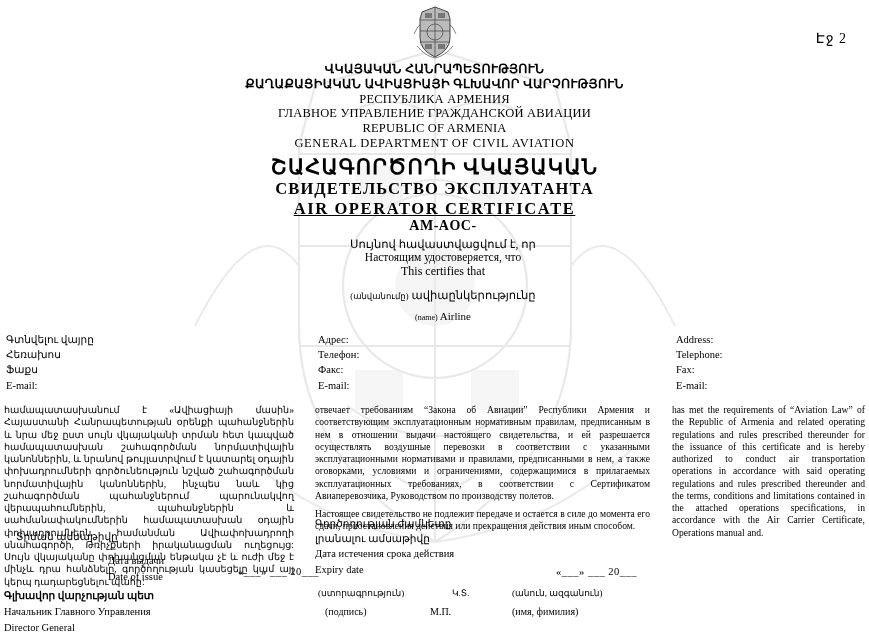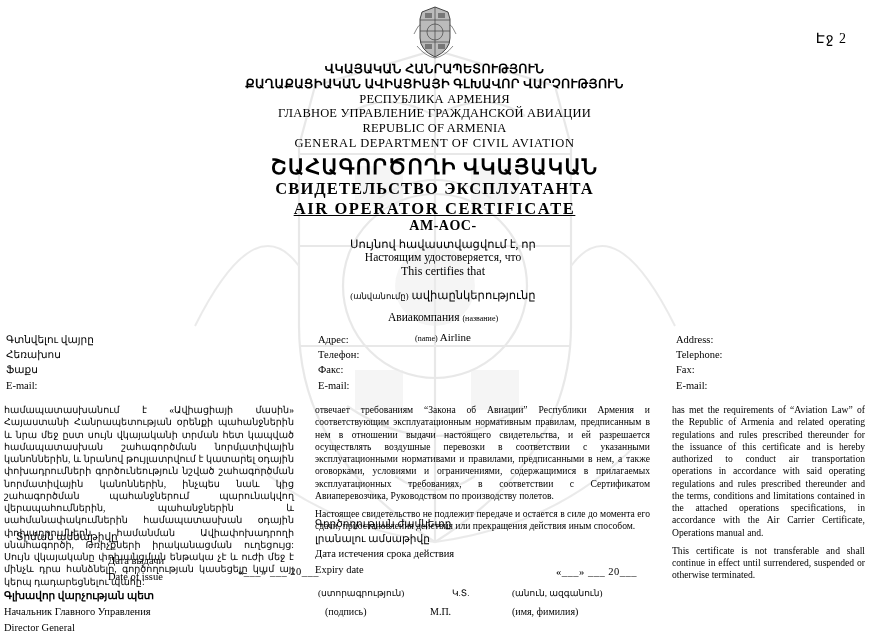--- a/index.html
+++ b/index.html
@@ -195,24 +195,20 @@
 
   <div class="aoc-block">
     <div class="aoc-code">AM-AOC-</div>
     <div class="aoc-arm">Սույնով հավաստվացվում է, որ</div>
     <div class="aoc-rus">Настоящим удостоверяется, что</div>
     <div class="aoc-eng">This certifies  that</div>
     <div class="aoc-name-rus">
       <span class="aoc-sub">(անվանումը)</span>
       <span>ավիաընկերությունը</span>
     </div>
-    <div class="aoc-name-rus">
-      <span>Авиакомпания</span>
-      <span class="aoc-sub2">(название)</span>
-    </div>
     <div class="aoc-name-eng">
       <span class="aoc-sub3">(name)</span>
       <span>Airline</span>
     </div>
   </div>
 
   <div class="contacts left">
     <div>Գտնվելու վայրը</div>
     <div>Հեռախոս</div>
     <div>Ֆաքս</div>
@@ -237,21 +233,20 @@
     <p>համապատասխանում է «Ավիացիայի մասին» Հայաստանի Հանրապետության օրենքի պահանջներին և նրա մեջ ըստ սույն վկայականի տրման հետ կապված համապատասխան շահագործման նորմատիվային կանոններին, և նրանով թույլատրվում է կատարել օդային փոխադրումների գործունեություն նշված շահագործման նորմատիվային կանոններին, ինչպես նաև կից շահագործման պահանջներում պարունակվող վերապահումներին, պահանջներին և սահմանափակումներին համապատասխան օդային փոխադրումներն համանման Ավիափոխադրողի սնահագործի, Թռիչքների իրականացման ուղեցույց: Սույն վկայականը փոխանցման ենթակա չէ և ուժի մեջ է մինչև դրա հանձնելը, գործողության կասեցելը կամ այլ կերպ դադարեցնելու պահը:</p>
   </div>
 
   <div class="col rus">
     <p>отвечает требованиям “Закона об Авиации” Республики Армения и соответствующим эксплуатационным нормативным правилам, предписанным в нем в отношении выдачи настоящего свидетельства, и ей разрешается осуществлять воздушные перевозки в соответствии с указанными эксплуатационными нормативами и правилами, предписанными в нем, а также оговорками, условиями и ограничениями, содержащимися в прилагаемых эксплуатационных требованиях, в соответствии с Сертификатом Авиаперевозчика, Руководством по производству полетов.</p>
     <p style="margin-top:6px;">Настоящее свидетельство не подлежит передаче и остается в силе до момента его сдачи, приостановления действия или прекращения действия иным способом.</p>
   </div>
 
   <div class="col eng">
     <p>has met the requirements of “Aviation Law” of the Republic of Armenia and related operating regulations and rules prescribed thereunder for the issuance of this certificate and is hereby authorized to conduct air transportation operations in accordance with said operating regulations and rules prescribed thereunder and the terms, conditions and limitations contained in the attached operations specifications, in accordance with the Air Carrier Certificate, Operations manual and.</p>
-    <p style="margin-top:6px;">This certificate is not transferable and shall continue in effect until  surrendered, suspended or otherwise terminated.</p>
   </div>
 
   <div class="sign-arm">
     <div class="indent">Տրման ամսաթիվը</div>
   </div>
 
   <div class="dates-left">
     <div>Дата выдачи</div>
     <div>Date of issue</div>
   </div>

